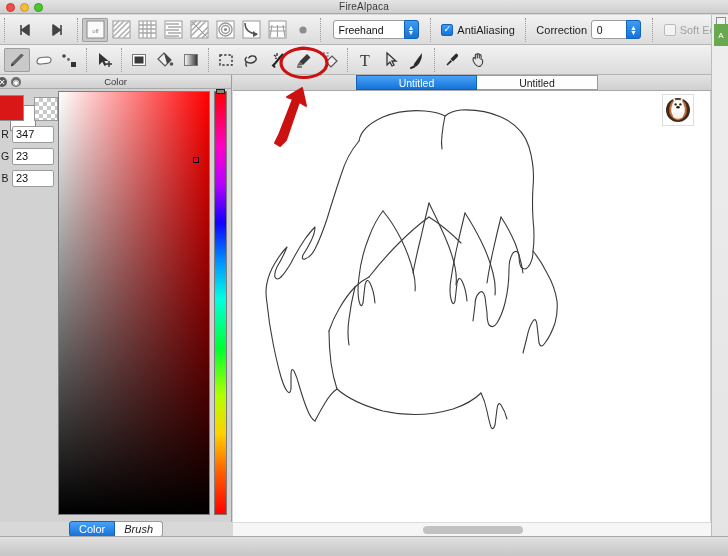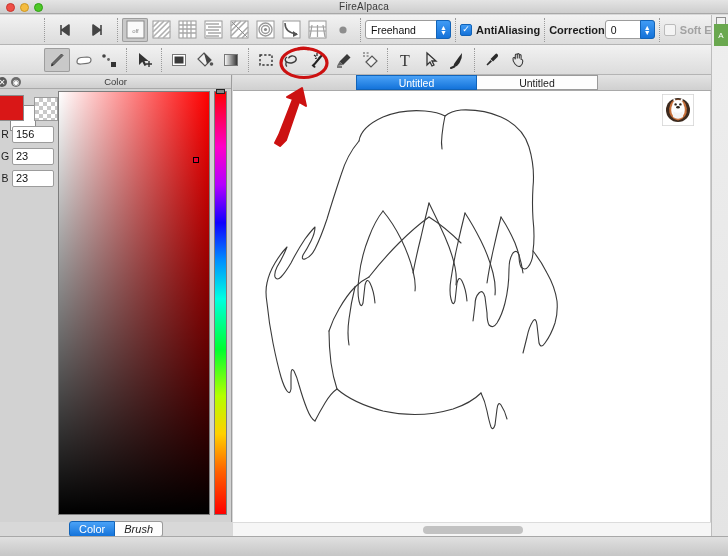--- a/index.html
+++ b/index.html
@@ -31,21 +31,21 @@
     position: absolute; left: 0; top: 1px; width: 728px;
     text-align: center; font-size: 10px; color: #3a3a3a;
     letter-spacing: .2px;
   }
 
   
   .toolbar-row {
     position: absolute; left: 0; width: 728px;
     background: linear-gradient(#f2f2f2, #dcdcdc);
     border-bottom: 1px solid #b4b4b4;
-    display: flex; align-items: center; padding-left: 40px;
+    display: flex; align-items: center;
   }
   #toolbar-options { top: 15px; height: 30px; }
   #toolbar-tools   { top: 45px; height: 30px; }
 
   .tsep {
     width: 0; height: 24px;
     border-left: 1px dotted #9a9a9a;
     margin: 0 4px;
     flex: 0 0 auto;
   }
@@ -86,21 +86,21 @@
   .opt-num { width: 50px; }
   .check-wrap { display: flex; align-items: center; gap: 4px; flex: 0 0 auto; }
   .cbox {
     width: 12px; height: 12px; border-radius: 2px;
     background: linear-gradient(#3f9bf5, #1572d8);
     border: 1px solid #1163b8;
     display: flex; align-items: center; justify-content: center;
     color: #fff; font-size: 9px; line-height: 1;
   }
   .cbox.off { background: #f4f4f4; border-color: #bbb; color: transparent; }
-  .opt-label { font-size: 11px; color: #1c1c1c; flex: 0 0 auto; font-weight: bold; }
+  .opt-label { font-size: 11px; color: #1c1c1c; flex: 0 0 auto; }
   .opt-label.dim { color: #a2a2a2; }
 
   
   .color-panel {
     position: absolute; left: 0; top: 75px;
     width: 232px; height: 447px;
     background: #d2d2d2;
     border-right: 1px solid #9d9d9d;
   }
   .panel-header {
@@ -544,21 +544,21 @@
 
     <div class="swatches">
       <div class="sw-back" style="background: rgb(255, 255, 255);"></div>
       <div class="sw-front" id="fg-swatch" style="background: rgb(217, 23, 23);"></div>
       <div class="sw-trans"></div>
     </div>
 
     <div class="rgb-rows">
       <div class="rgb-row">
         <span class="rgb-lab">R</span>
-        <span class="rgb-inp">156</span>
+        <span class="rgb-inp">347</span>
       </div>
       <div class="rgb-row">
         <span class="rgb-lab">G</span>
         <span class="rgb-inp">23</span>
       </div>
       <div class="rgb-row">
         <span class="rgb-lab">B</span>
         <span class="rgb-inp">23</span>
       </div>
     </div>

